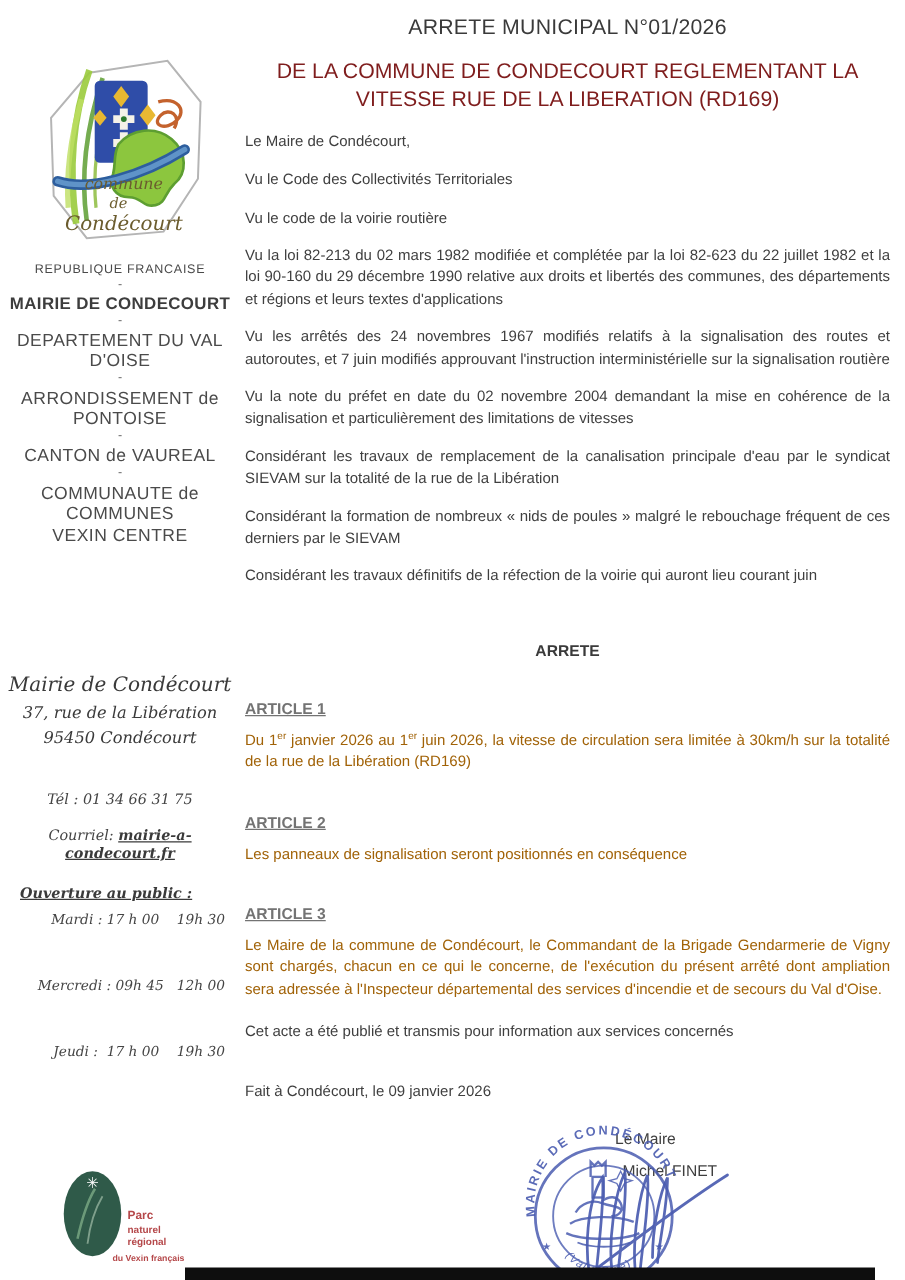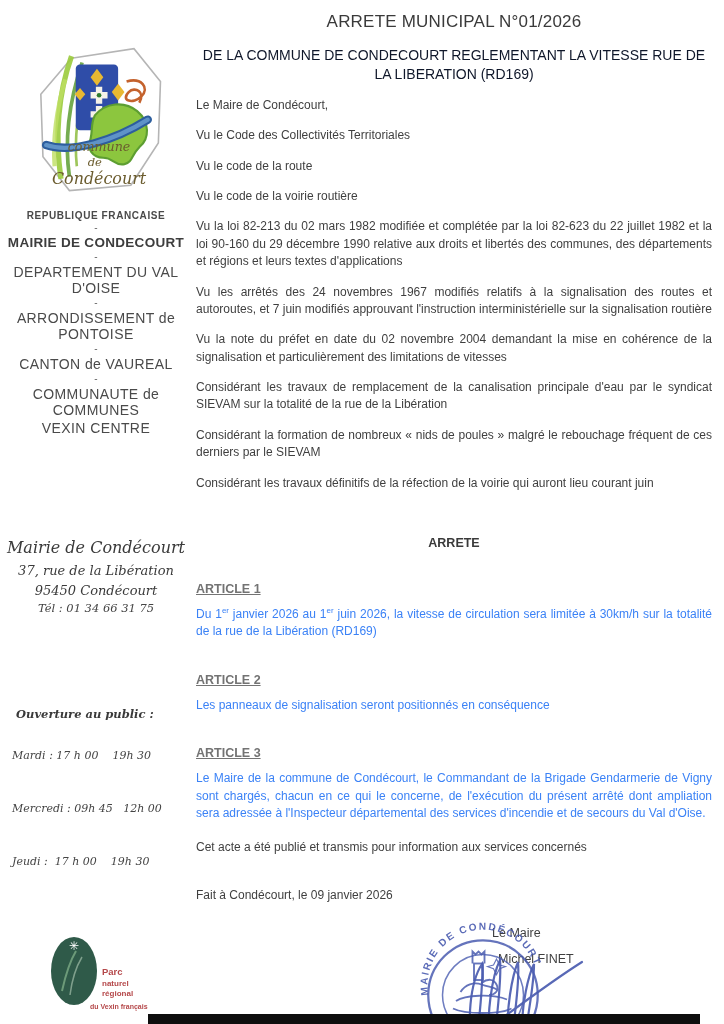--- a/index.html
+++ b/index.html
@@ -4,49 +4,49 @@
 <style>
   html,body{margin:0;padding:0;background:#ffffff;}
   .page{position:relative;width:724px;height:1024px;background:#ffffff;overflow:hidden;
         font-family:"Liberation Sans",sans-serif;color:#3f3f3f;}
 
   
   .sidebar{position:absolute;left:0;top:0;width:192px;height:1024px;}
   .logo-box{position:absolute;left:28px;top:18px;width:140px;height:180px;}
   .org-block{position:absolute;left:0;top:208px;width:192px;text-align:center;color:#4a4a4a;}
   .org-line{font-size:14px;letter-spacing:.4px;}
-  .org-republique{font-size:10px;letter-spacing:.6px;font-weight:bold;}
+  .org-republique{font-size:10px;letter-spacing:.6px;}
   .org-mairie{font-size:13.5px;font-weight:bold;letter-spacing:.3px;color:#3d3d3d;}
   .org-sep{font-size:10px;color:#666;line-height:1;margin:5px 0;}
   .org-block > div{margin:2px 0;}
   .addr-block{position:absolute;left:0;top:538px;width:192px;text-align:center;
               font-family:"DejaVu Serif",serif;font-style:italic;color:#3a3a3a;}
   .addr-name{font-size:16px;margin-bottom:4px;}
   .addr-line{font-size:13px;line-height:1.5;}
-  .tel-line{position:absolute;left:0;top:601px;width:192px;text-align:center;
+  .tel-line{position:absolute;left:0;top:632px;width:192px;text-align:center;
             font-family:"DejaVu Serif",serif;font-style:italic;font-size:11.5px;color:#444;}
   .mail-line{position:absolute;left:0;top:661px;width:192px;text-align:center;
              font-family:"DejaVu Serif",serif;font-style:italic;font-size:11.5px;color:#444;}
   .mail-link{text-decoration:underline;font-weight:bold;color:#3a3a3a;}
   .hours-title{position:absolute;left:16px;top:707px;font-family:"DejaVu Serif",serif;
-               font-style:italic;font-weight:bold;font-size:11.5px;color:#3a3a3a;}
-  .hours-block{position:absolute;left:12px;top:712px;width:168px;text-align:left;
+               font-style:italic;font-weight:bold;font-size:11.5px;text-decoration:underline;color:#3a3a3a;}
+  .hours-block{position:absolute;left:12px;top:692px;width:168px;text-align:right;
                font-family:"DejaVu Serif",serif;font-style:italic;font-size:11px;
                line-height:1.6;color:#444;white-space:pre;}
   .parc-box{position:absolute;left:46px;top:933px;width:130px;height:84px;}
 
   
   .main{position:absolute;left:196px;top:0;width:516px;}
   .doc-title{margin-top:12px;text-align:center;font-size:17px;color:#3a3a3a;letter-spacing:.2px;}
-  .doc-subtitle{margin-top:14px;text-align:center;font-size:14px;color:#0f172a;line-height:1.35;}
+  .doc-subtitle{margin-top:14px;text-align:center;font-size:17px;color:#7f1d1d;line-height:1.35;}
   .para{font-size:12px;line-height:1.45;margin:0;margin-top:13px;color:#3f3f3f;}
   .p-just{text-align:justify;}
   .arrete-head{margin-top:44px;text-align:center;font-weight:bold;font-size:12.5px;color:#3a3a3a;}
   .art-title{margin-top:32px;font-weight:bold;font-size:12.5px;text-decoration:underline;color:#737373;}
-  .art-body{font-size:12px;line-height:1.45;margin-top:10px;color:#3b82f6;}
+  .art-body{font-size:12px;line-height:1.45;margin-top:10px;color:#a16207;}
   .sup{font-size:8px;vertical-align:super;line-height:0;}
   .note{margin-top:18px;font-size:12px;color:#3f3f3f;}
   .dateline{margin-top:34px;font-size:12px;color:#3f3f3f;}
 
   .sig-area{position:relative;height:215px;margin-top:6px;}
   .sig-role{position:absolute;left:296px;top:12px;font-size:12.5px;color:#3f3f3f;}
   .sig-name{position:absolute;left:302px;top:38px;font-size:12.5px;color:#3f3f3f;}
   .stamp-svg{position:absolute;left:212px;top:6px;}
   .sign-svg{position:absolute;left:128px;top:10px;}
 
@@ -106,20 +106,21 @@
     </div>
 
     <div class="addr-block">
       <div class="addr-name">Mairie de Condécourt</div>
       <div class="addr-line">37, rue de la Libération</div>
       <div class="addr-line">95450 Condécourt</div>
     </div>
 
     <div class="tel-line">Tél : 01 34 66 31 75</div>
 
+    <div class="mail-line"><span>Courriel: </span><span class="mail-link">mairie-a-condecourt.fr</span></div>
 
     <div class="hours-title">Ouverture au public :</div>
     <div class="hours-block">
       <div>Mardi : 17 h 00    19h 30</div>
       <div>Mercredi : 09h 45   12h 00</div>
       <div>Jeudi :  17 h 00    19h 30</div>
     </div>
 
     <div class="parc-box">
       <svg width="130" height="84" viewBox="0 0 130 84">
@@ -135,21 +136,20 @@
     </div>
   </div>
 
   <div class="main">
 
     <div class="doc-title">ARRETE MUNICIPAL N°01/2026</div>
     <div class="doc-subtitle">DE LA COMMUNE DE CONDECOURT REGLEMENTANT LA VITESSE RUE DE LA LIBERATION (RD169)</div>
 
     <p class="para">Le Maire de Condécourt,</p>
     <p class="para">Vu le Code des Collectivités Territoriales</p>
-    <p class="para">Vu le code de la route</p>
     <p class="para">Vu le code de la voirie routière</p>
     <p class="para p-just">Vu la loi 82-213 du 02 mars 1982 modifiée et complétée par la loi 82-623 du 22 juillet 1982 et la loi 90-160 du 29 décembre 1990 relative aux droits et libertés des communes, des départements et régions et leurs textes d'applications</p>
     <p class="para p-just">Vu les arrêtés des 24 novembres 1967 modifiés relatifs à la signalisation des routes et autoroutes, et 7 juin modifiés approuvant l'instruction interministérielle sur la signalisation routière</p>
     <p class="para p-just">Vu la note du préfet en date du 02 novembre 2004 demandant la mise en cohérence de la signalisation et particulièrement des limitations de vitesses</p>
     <p class="para p-just">Considérant les travaux de remplacement de la canalisation principale d'eau par le syndicat SIEVAM sur la totalité de la rue de la Libération</p>
     <p class="para p-just">Considérant la formation de nombreux « nids de poules » malgré le rebouchage fréquent de ces derniers par le SIEVAM</p>
     <p class="para">Considérant les travaux définitifs de la réfection de la voirie qui auront lieu courant juin</p>
 
     <div class="arrete-head">ARRETE</div>
 

